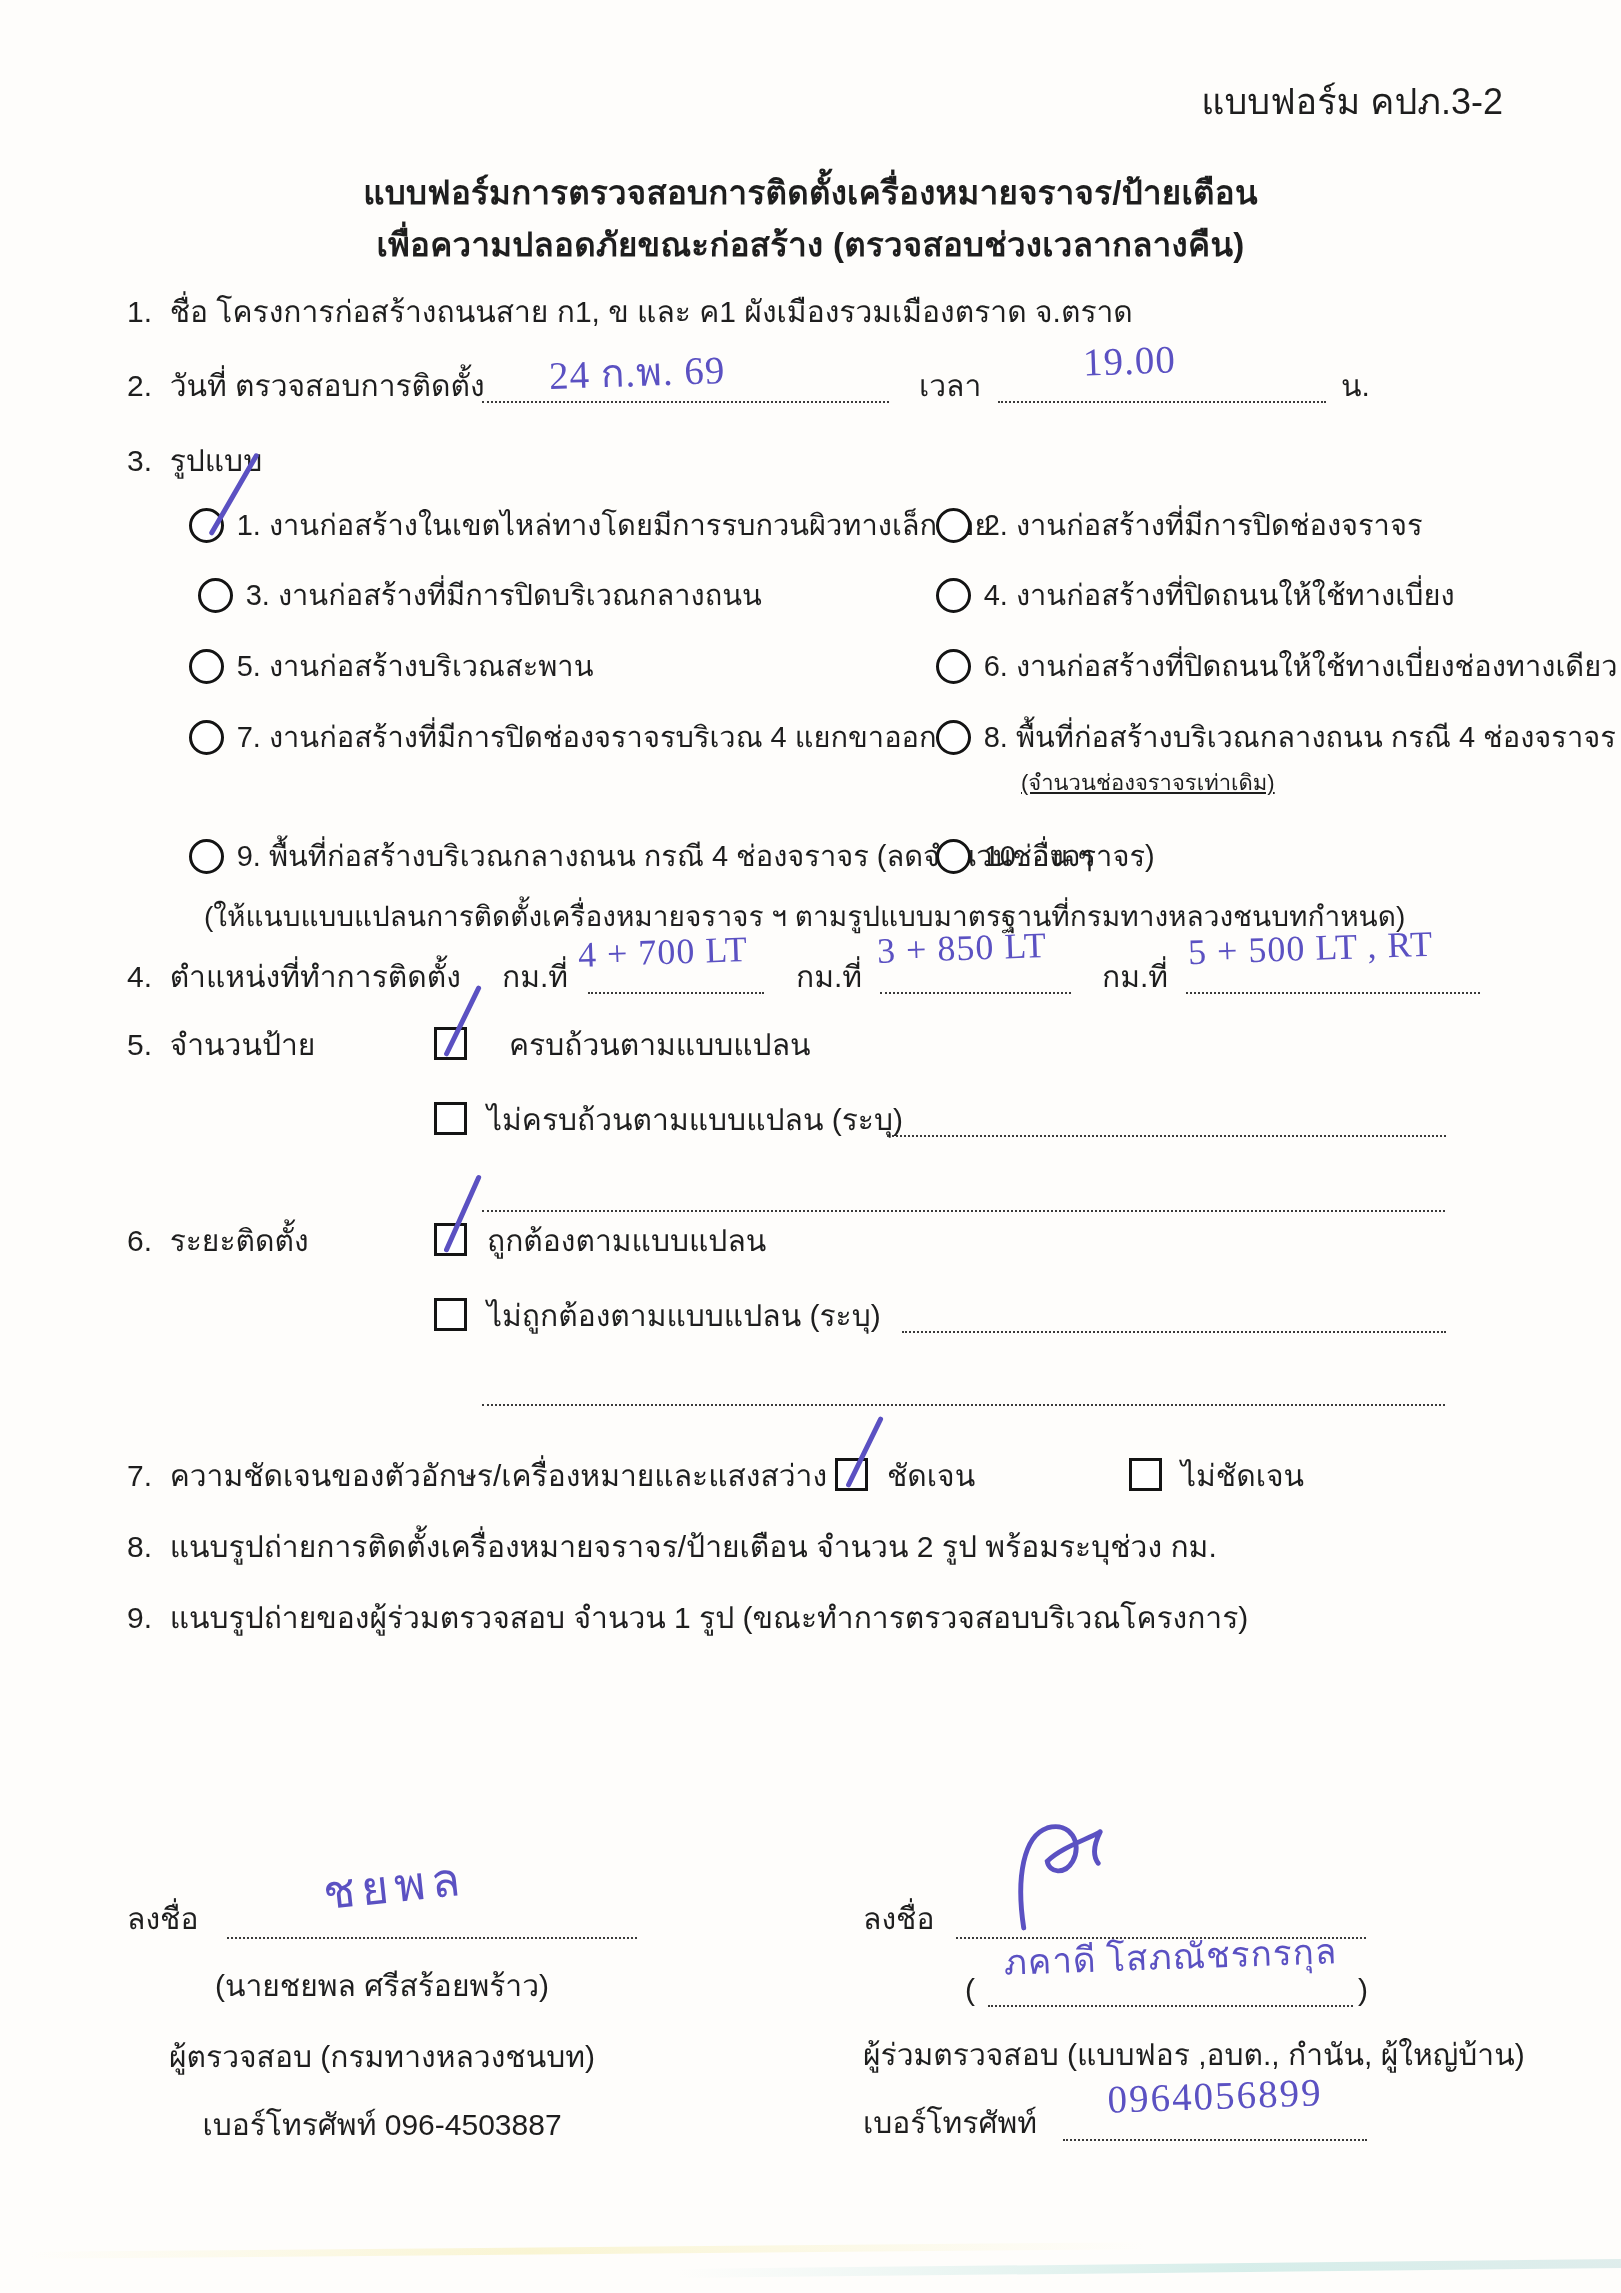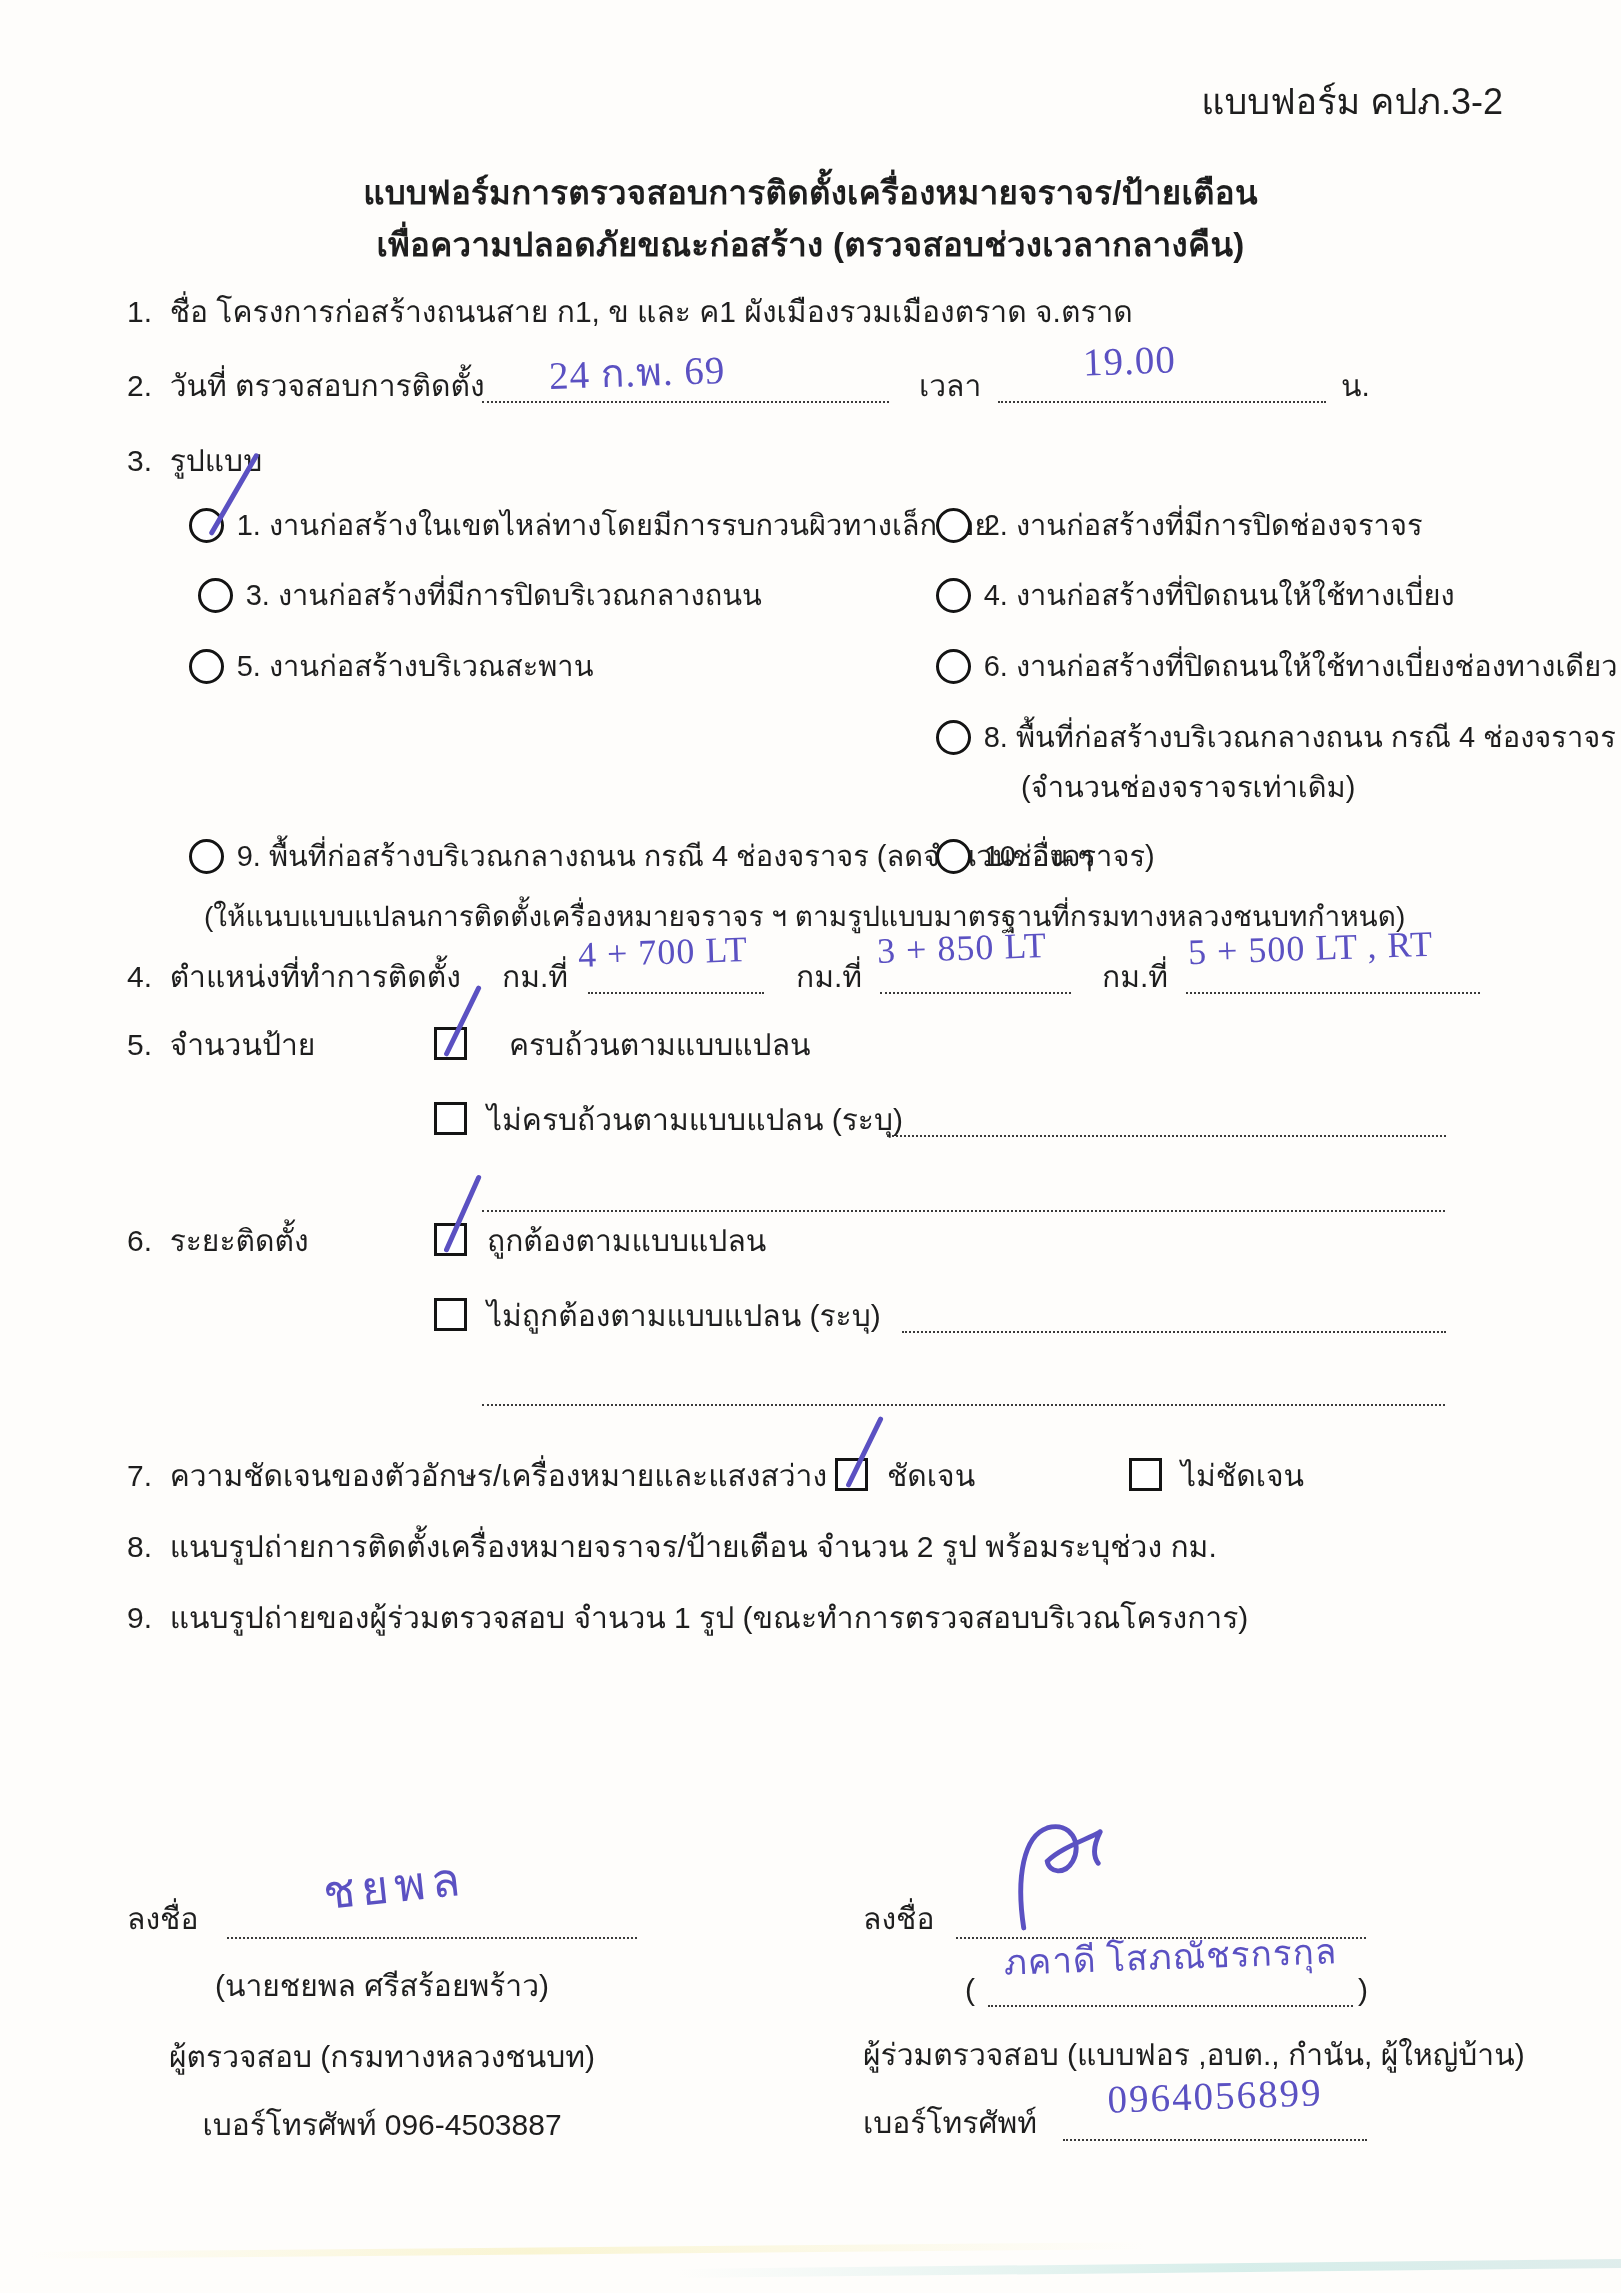--- a/index.html
+++ b/index.html
@@ -78,25 +78,29 @@
 
   <div class="opt" style="left:189px; top:643px;text-align:center;">
     <span class="radio"></span>
     <span>5. งานก่อสร้างบริเวณสะพาน</span>
   </div>
   <div class="opt" style="left:936px; top:643px;">
     <span class="radio"></span>
     <span>6. งานก่อสร้างที่ปิดถนนให้ใช้ทางเบี่ยงช่องทางเดียว</span>
   </div>
 
+  <div class="opt" style="left:189px; top:714px;">
+    <span class="radio"></span>
+    <span>7. งานก่อสร้างที่มีการปิดช่องจราจรบริเวณ 4 แยกขาออก</span>
+  </div>
   <div class="opt" style="left:936px; top:714px;">
     <span class="radio"></span>
     <span>8. พื้นที่ก่อสร้างบริเวณกลางถนน  กรณี 4 ช่องจราจร</span>
   </div>
-  <div class="t" style="left:1021px; top:770px; font-size:29px;">(จำนวนช่องจราจรเท่าเดิม)</div>
+  <div class="t" style="left:1021px; top:770px; font-size:22px;text-decoration:underline;">(จำนวนช่องจราจรเท่าเดิม)</div>
 
   <div class="opt" style="left:189px; top:833px;">
     <span class="radio"></span>
     <span>9. พื้นที่ก่อสร้างบริเวณกลางถนน  กรณี 4 ช่องจราจร  (ลดจำนวนช่องจราจร)</span>
   </div>
   <div class="opt" style="left:936px; top:833px;">
     <span class="radio"></span>
     <span>10. อื่น ๆ</span>
   </div>
 

